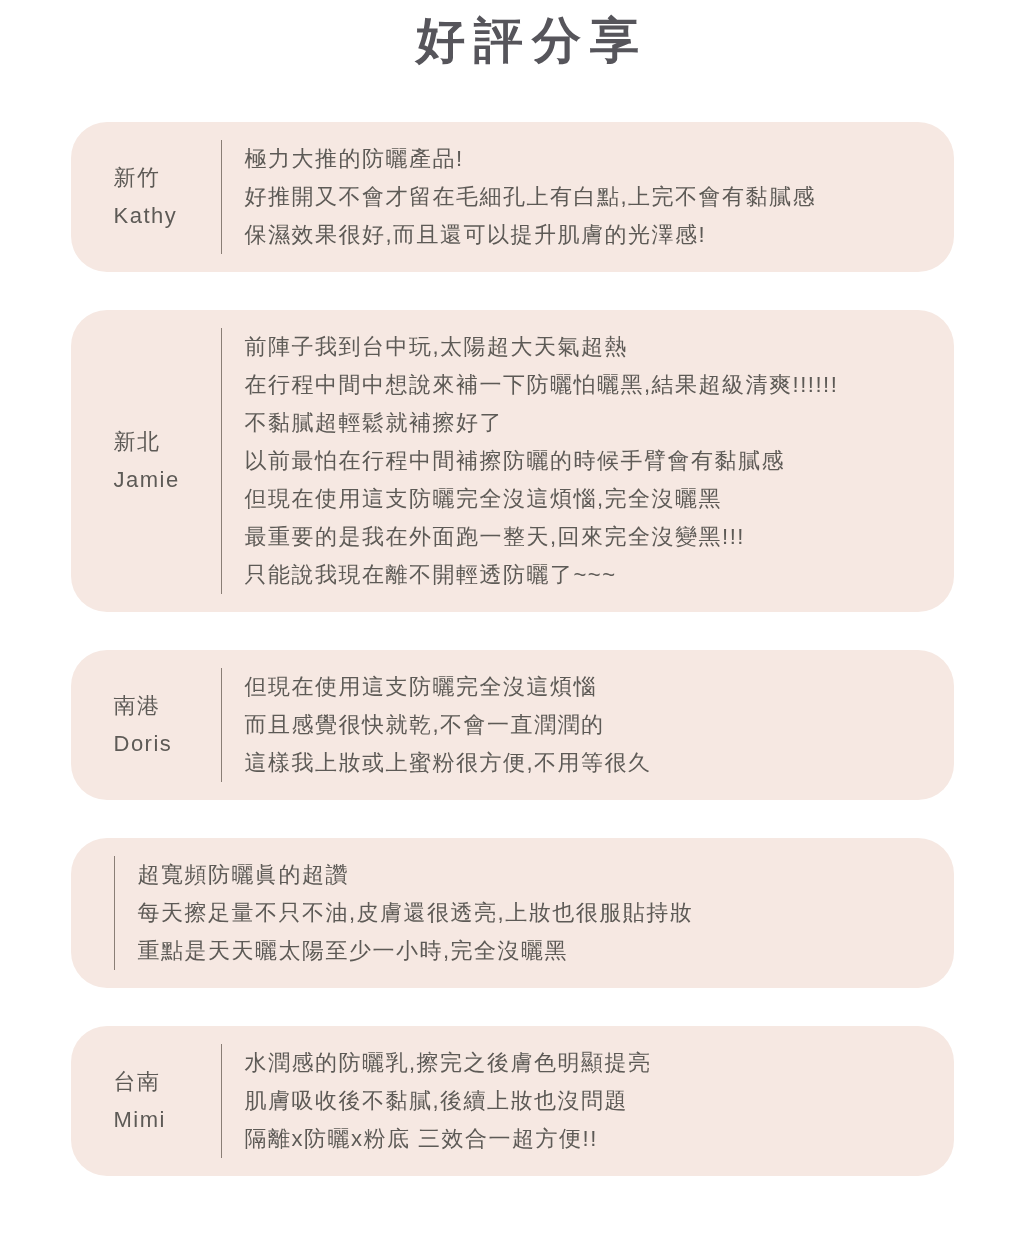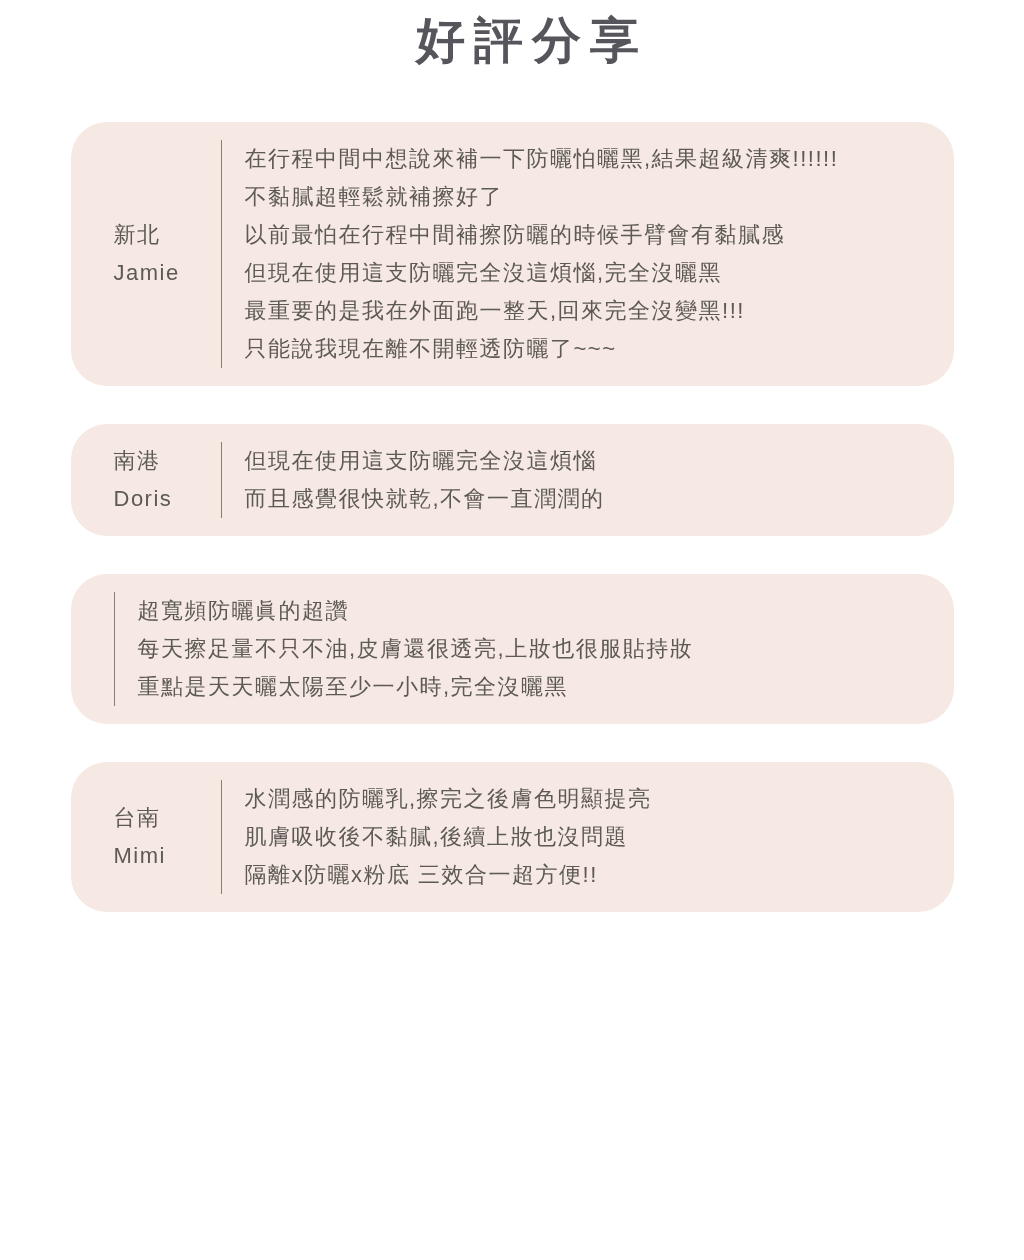--- a/index.html
+++ b/index.html
@@ -69,46 +69,60 @@
   .line {
     white-space: nowrap;
   }
 </style>
 </head>
 <body>
 
 <h1 class="page-title">好評分享</h1>
 
 <div class="review-list">
+  <section class="card">
+    <div class="who">
+      <div>新竹</div>
+      <div>Kathy</div>
+    </div>
+    <div class="divider"></div>
+    <div class="content">
+        <div class="line">極力大推的防曬產品!</div>
+        <div class="line">好推開又不會才留在毛細孔上有白點,上完不會有黏膩感</div>
+        <div class="line">保濕效果很好,而且還可以提升肌膚的光澤感!</div>
+      </div>
+  </section>
 
   <section class="card">
     <div class="who">
       <div>新北</div>
       <div>Jamie</div>
     </div>
     <div class="divider"></div>
     <div class="content">
+        <div class="line">前陣子我到台中玩,太陽超大天氣超熱</div>
         <div class="line">在行程中間中想說來補一下防曬怕曬黑,結果超級清爽!!!!!!</div>
         <div class="line">不黏膩超輕鬆就補擦好了</div>
         <div class="line">以前最怕在行程中間補擦防曬的時候手臂會有黏膩感</div>
         <div class="line">但現在使用這支防曬完全沒這煩惱,完全沒曬黑</div>
         <div class="line">最重要的是我在外面跑一整天,回來完全沒變黑!!!</div>
         <div class="line">只能說我現在離不開輕透防曬了~~~</div>
       </div>
   </section>
 
   <section class="card">
     <div class="who">
       <div>南港</div>
       <div>Doris</div>
     </div>
     <div class="divider"></div>
     <div class="content">
         <div class="line">但現在使用這支防曬完全沒這煩惱</div>
         <div class="line">而且感覺很快就乾,不會一直潤潤的</div>
+        <div class="line">這樣我上妝或上蜜粉很方便,不用等很久</div>
       </div>
   </section>
 
   <section class="card">
     <div class="divider"></div>
     <div class="content">
         <div class="line">超寬頻防曬眞的超讚</div>
         <div class="line">每天擦足量不只不油,皮膚還很透亮,上妝也很服貼持妝</div>
         <div class="line">重點是天天曬太陽至少一小時,完全沒曬黑</div>
       </div>

